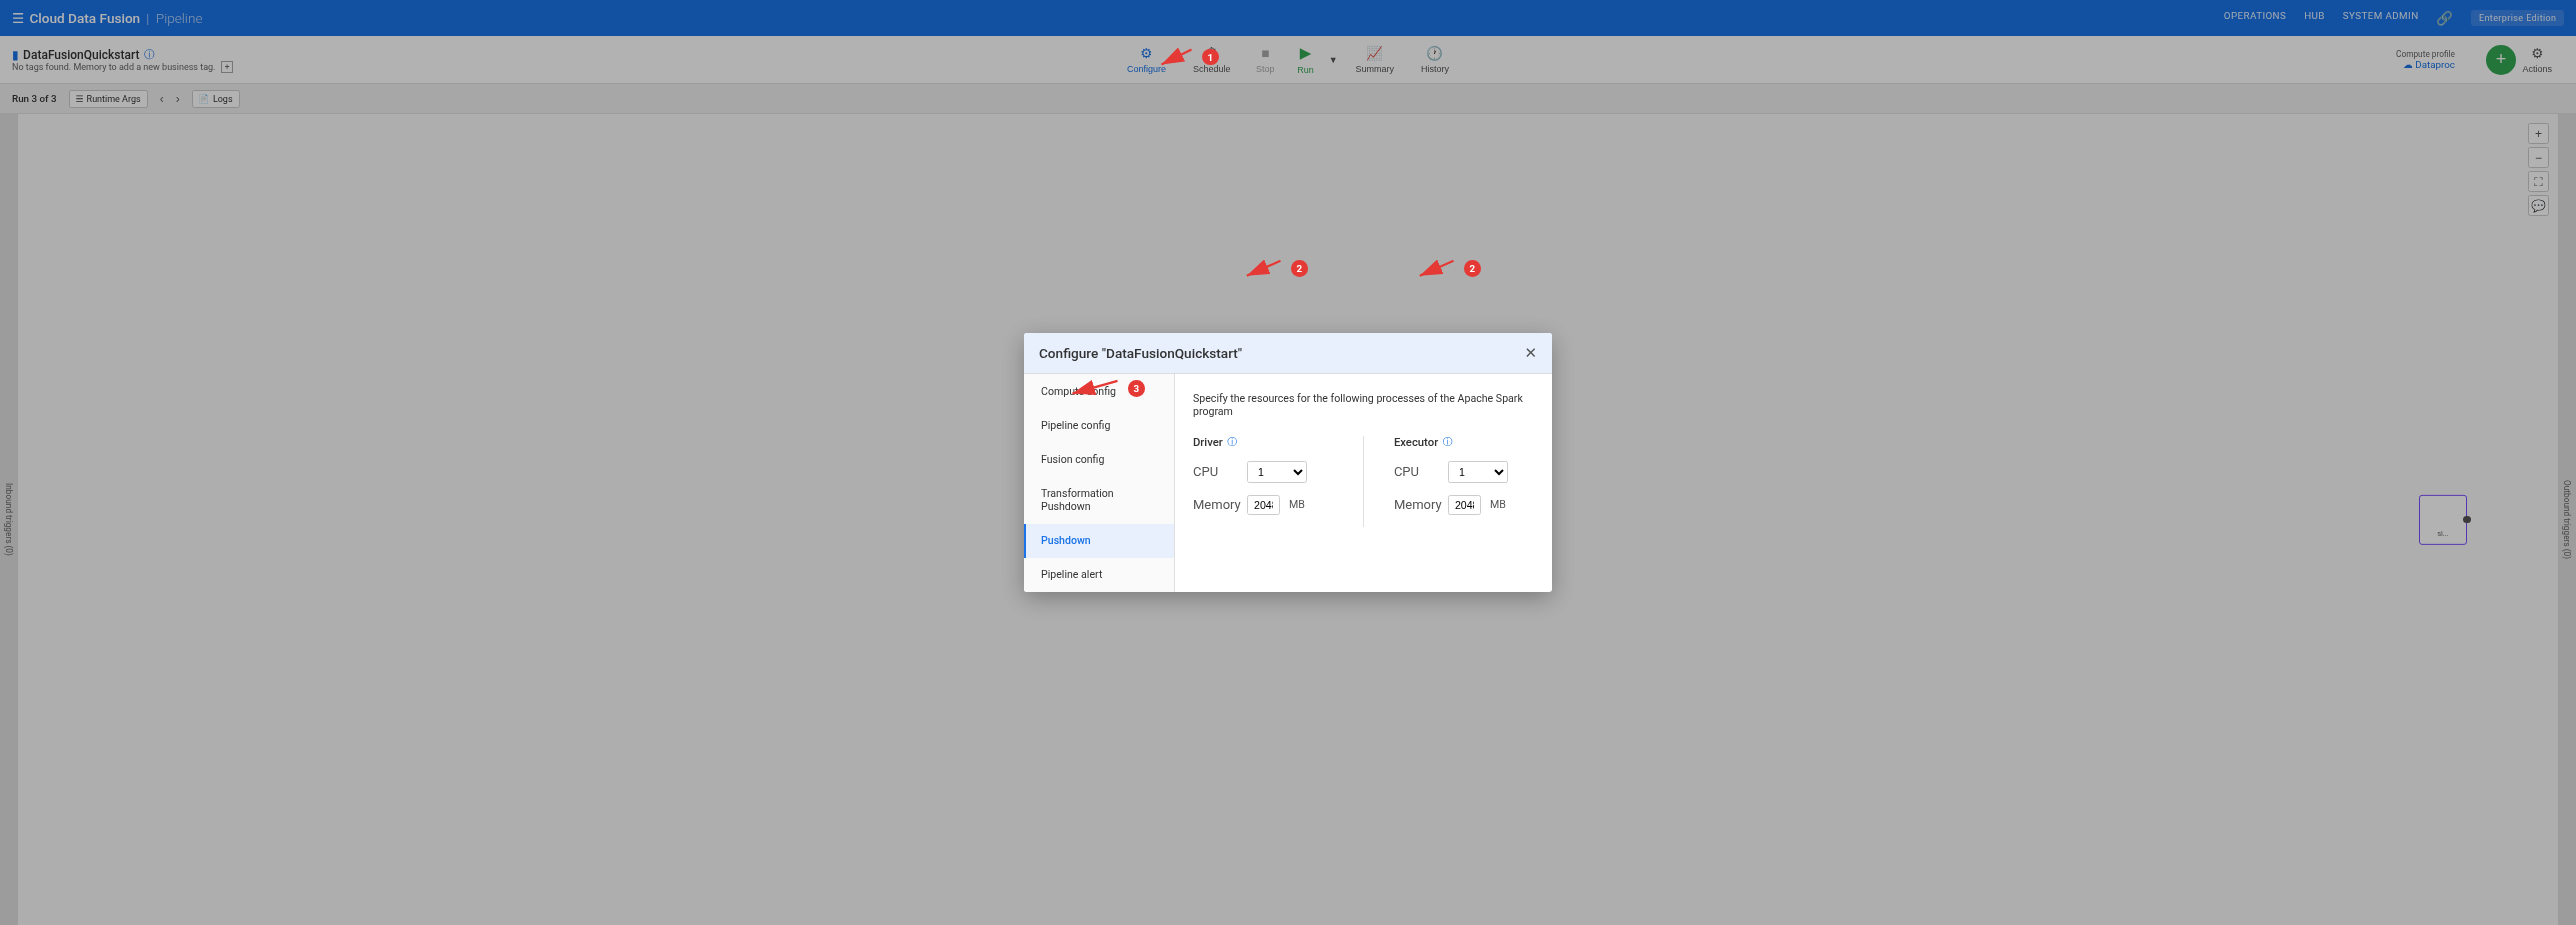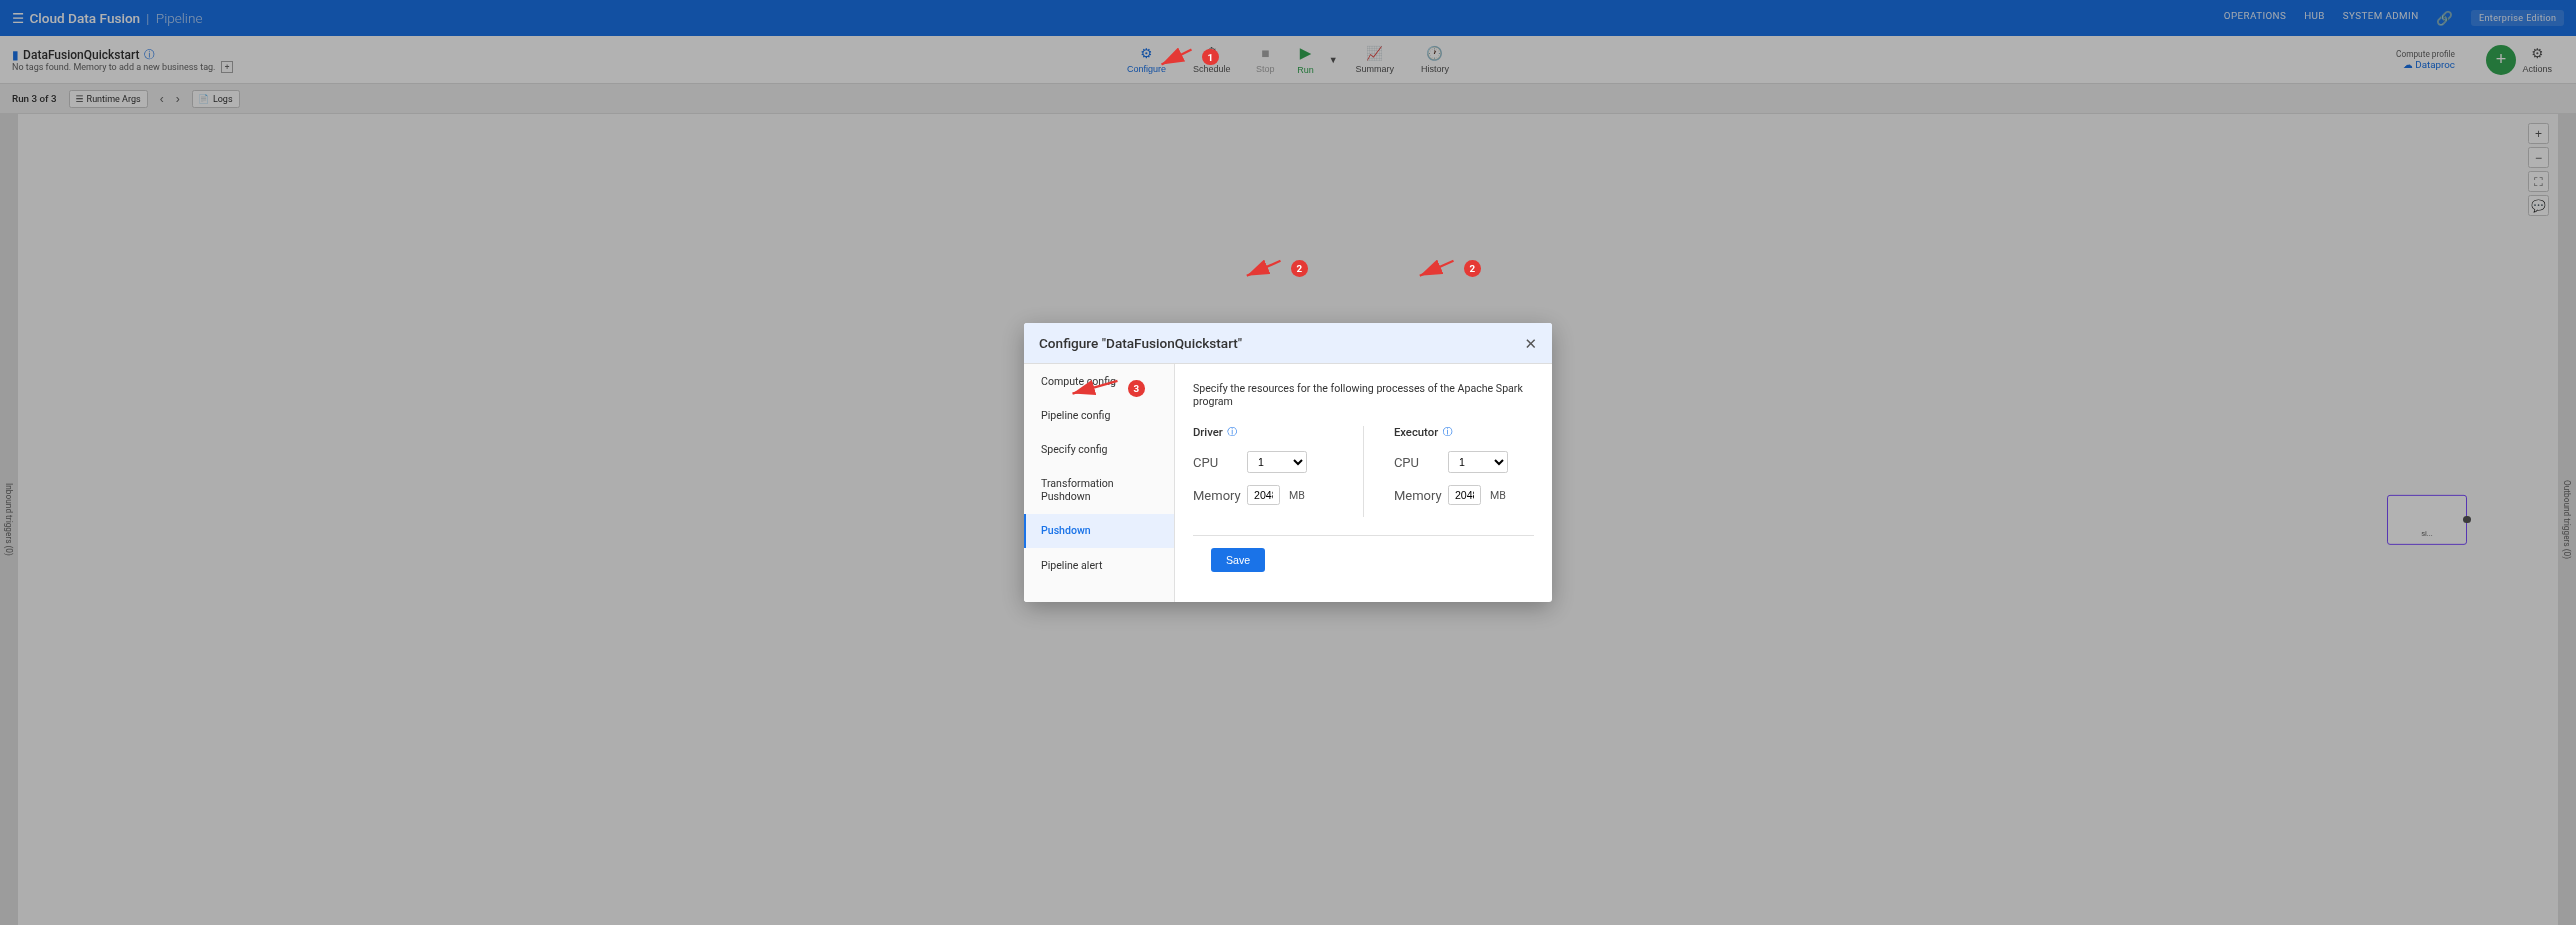--- a/index.html
+++ b/index.html
@@ -240,21 +240,21 @@
 
     
     .pipeline-node {
       position: absolute;
       top: 50%;
       right: 91px;
       transform: translateY(-50%);
       border: 1.5px solid #7c4dff;
       border-radius: 3px;
       background: white;
-      width: 80px;
+      width: 48px;
       padding: 6px;
       display: flex;
       flex-direction: column;
       align-items: center;
       gap: 3px;
     }
     .node-dot {
       width: 7.5px;
       height: 7.5px;
       border-radius: 50%;
@@ -555,21 +555,21 @@
     <div class="modal-body">
 
       <div class="modal-sidebar">
         <div class="modal-sidebar-item">
           <span>Compute config</span>
         </div>
         <div class="modal-sidebar-item">
           <span>Pipeline config</span>
         </div>
         <div class="modal-sidebar-item">
-          <span>Specify config</span>
+          <span>Fusion config</span>
         </div>
         <div class="modal-sidebar-item">
           <span>Transformation Pushdown</span>
         </div>
         <div class="modal-sidebar-item active">
           <span>Pushdown</span>
         </div>
         <div class="modal-sidebar-item">
           <span>Pipeline alert</span>
         </div>
@@ -620,23 +620,20 @@
             <div class="resource-row">
               <span class="resource-label">Memory</span>
               <input class="resource-input" type="text" value="2048" style="">
               <span class="resource-unit">MB</span>
             </div>
           </div>
         </div>
 
         <div style="flex:1;"></div>
 
-        <div class="modal-footer">
-          <button class="save-btn">Save</button>
-        </div>
       </div>
     </div>
   </div>
 
   <div style="position:fixed; top: 42px; left: 50%; margin-left: -134px; pointer-events:none; z-index:300;">
     <div style="display:flex; align-items:center; gap:3px;">
       <svg width="45" height="30" style="overflow:visible;" viewBox="0 0 60 40">
         <defs>
           <marker id="arrowhead1" markerWidth="10" markerHeight="7" refX="10" refY="3.5" orient="auto">
             <polygon points="0 0, 10 3.5, 0 7" fill="#e53935"></polygon>

